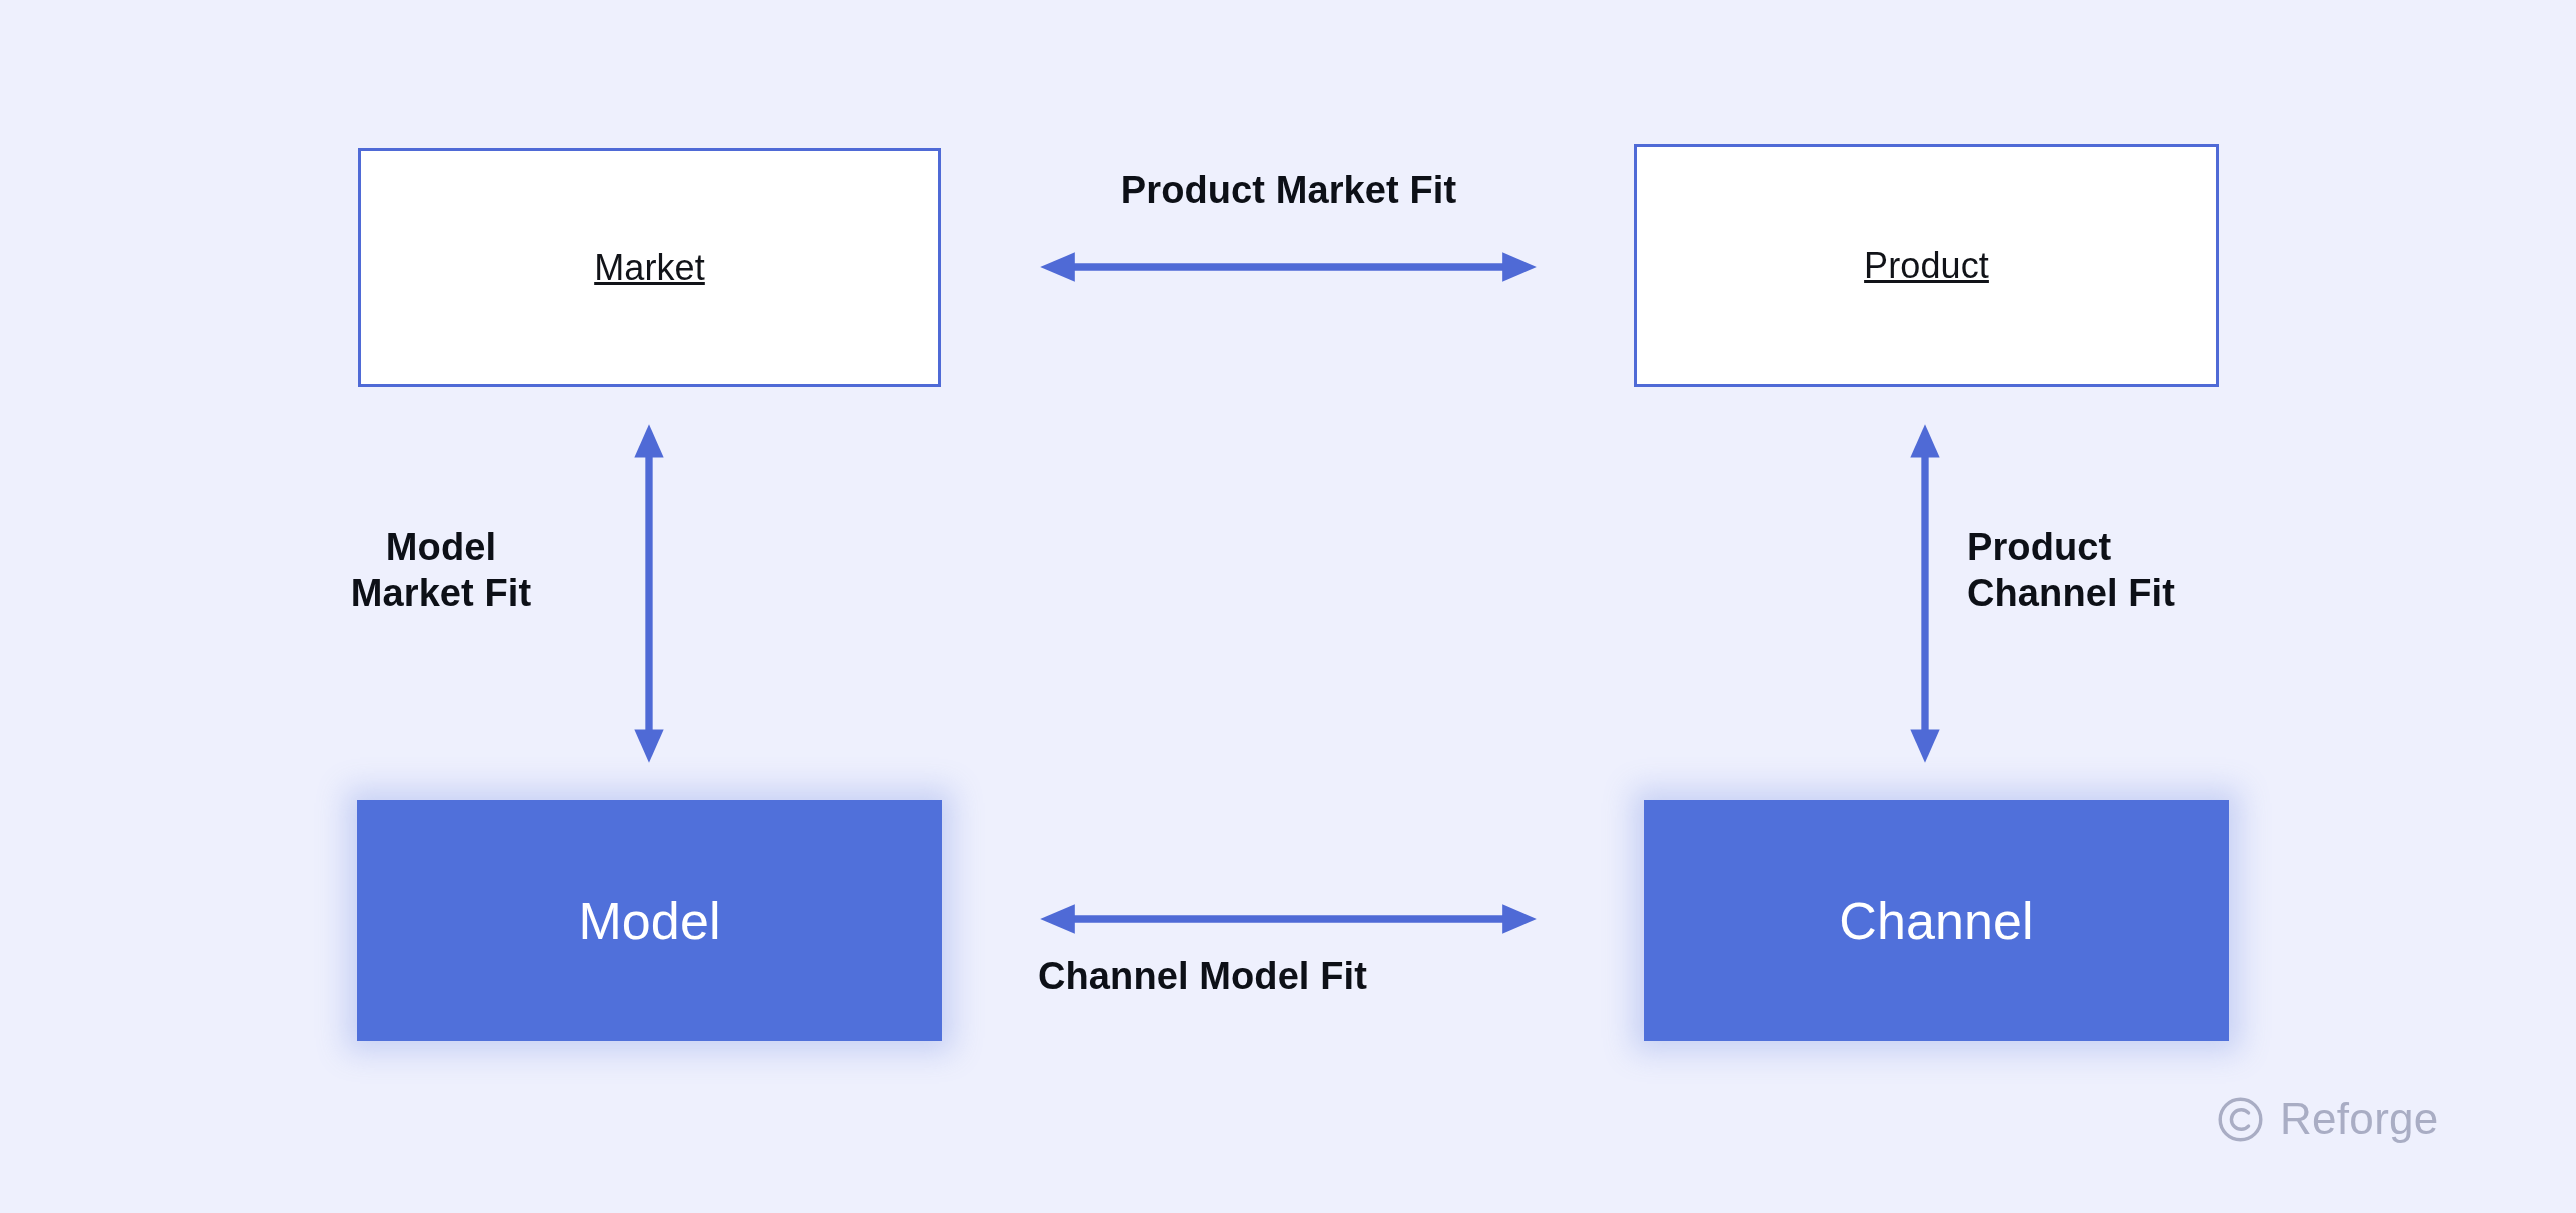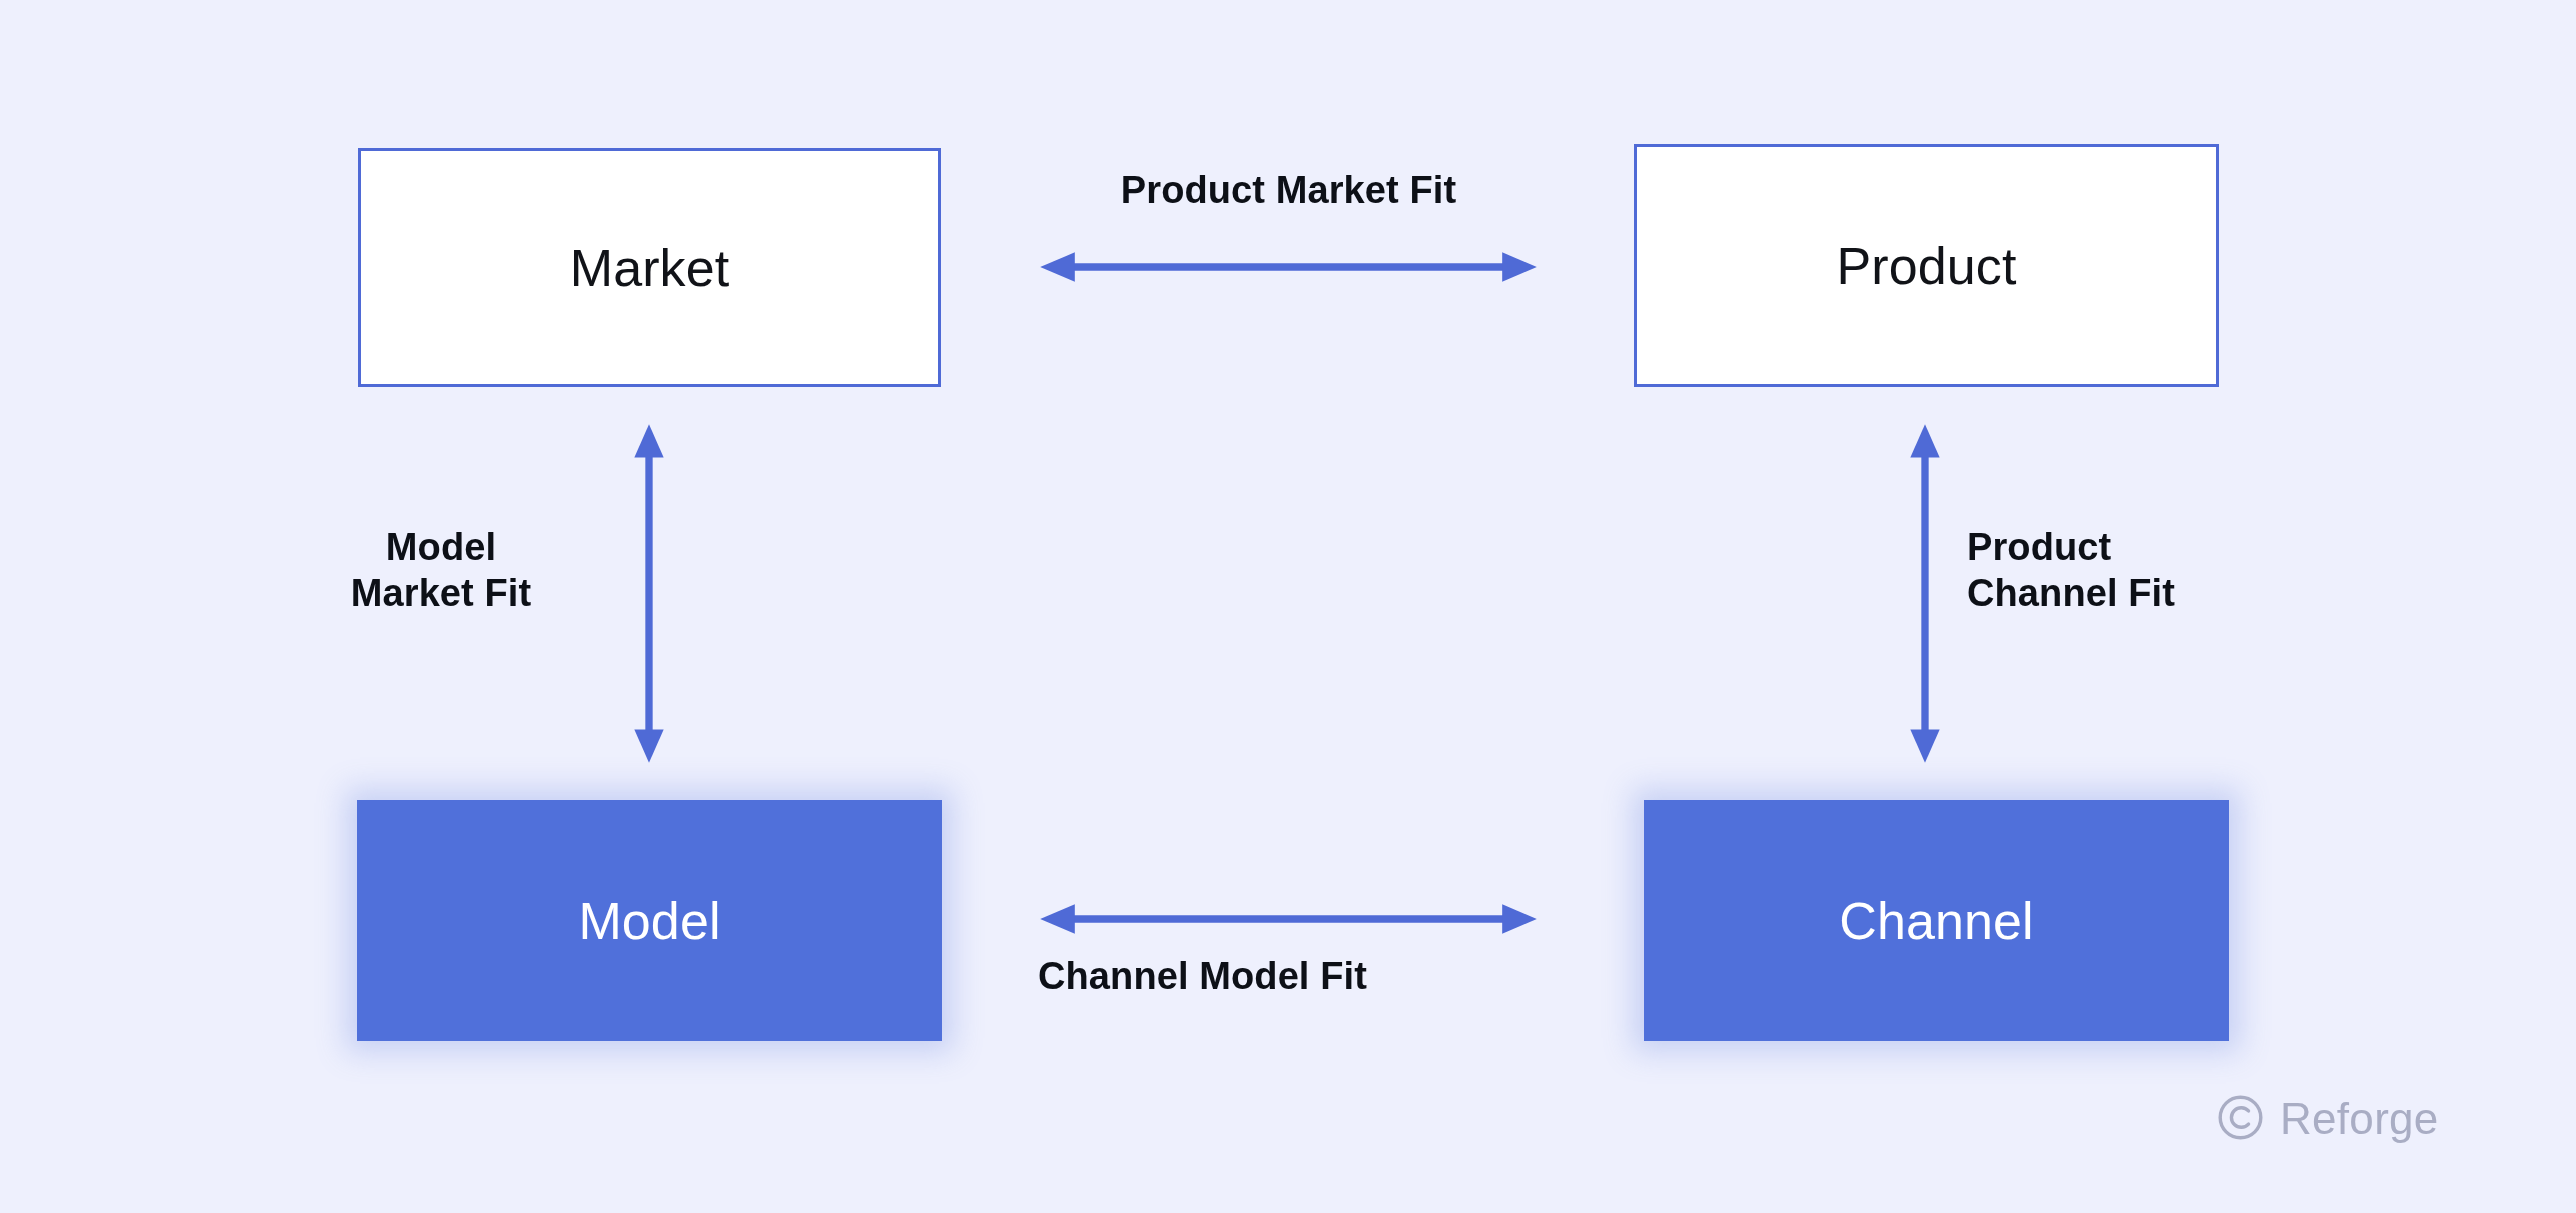--- a/index.html
+++ b/index.html
@@ -33,21 +33,22 @@
     letter-spacing: 0.1px;
     white-space: nowrap;
   }
 
   .node-outline {
     background: #ffffff;
     border: 3.4px solid #4f6ad6;
   }
   .node-outline .node-label {
     color: #111318;
-    font-size: 52px;
+    font-size: 36px;
+    text-decoration: underline;
   }
 
   .node-filled {
     background: #5070da;
     border: 0;
     box-shadow: 0 0 28px 10.8px rgba(110, 137, 226, 0.30);
   }
   .node-filled .node-label {
     color: #ffffff;
     font-size: 52px;
@@ -94,21 +95,21 @@
     left: 1967px; top: 525px; width: 336px;
     text-align: left;
   }
 
   
   #watermark {
     position: absolute;
     left: 2217px;
     top: 1094px;
     display: flex;
-    align-items: flex-start;
+    align-items: center;
     gap: 16px;
   }
   #watermark .wm-mark {
     width: 47px;
     height: 47px;
     flex: 0 0 auto;
   }
   #watermark .wm-text {
     font-size: 44px;
     color: #a9adc4;

